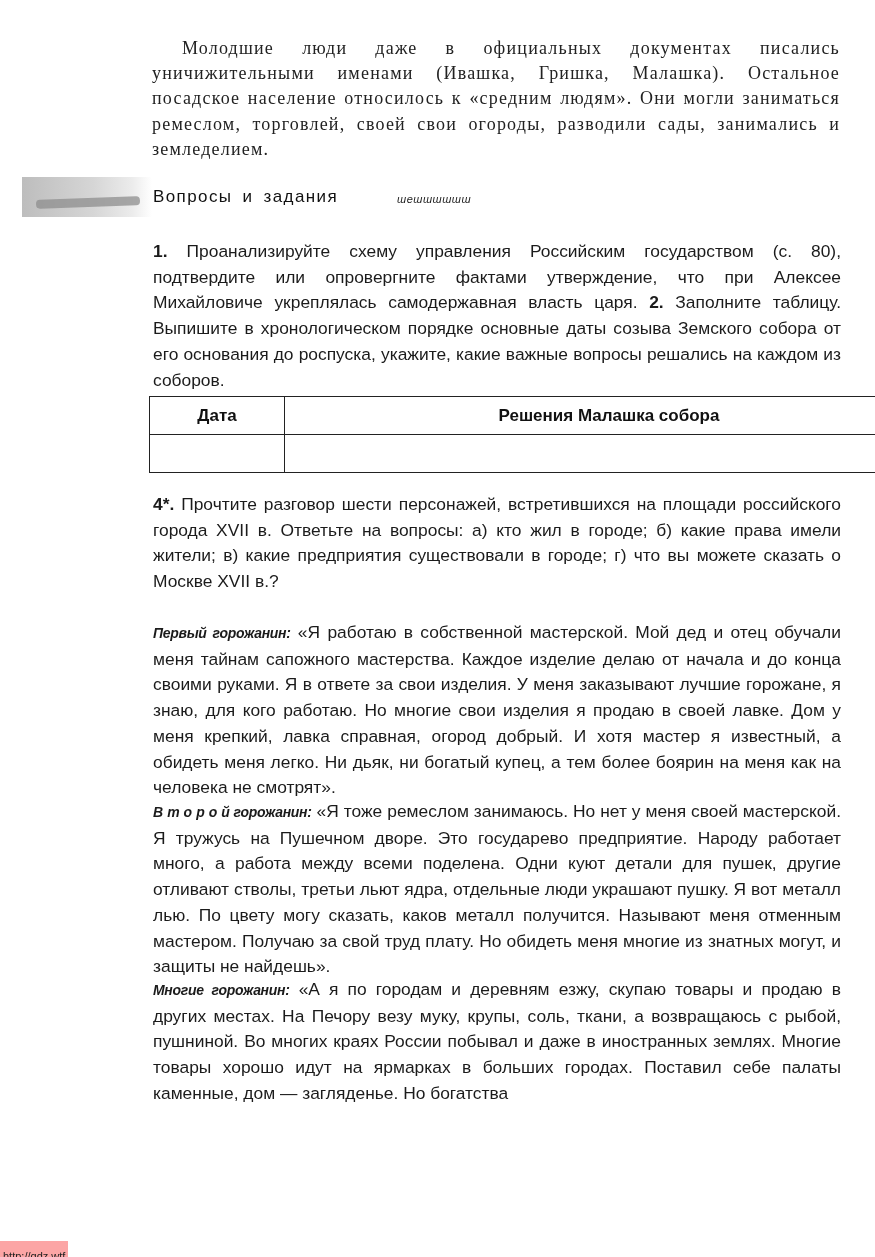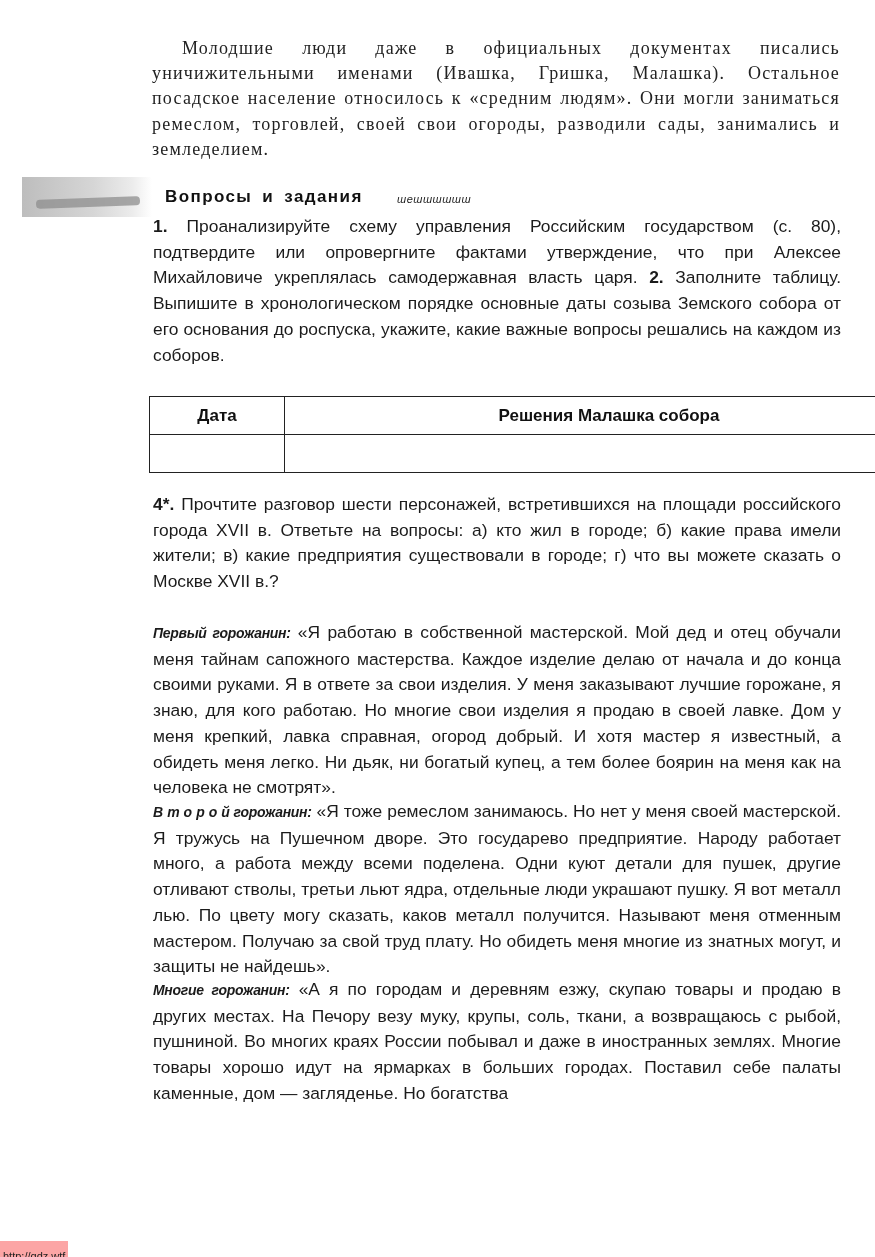--- a/index.html
+++ b/index.html
@@ -16,42 +16,42 @@
 
   .section-bar {
     position: absolute; left: 22px; top: 177px; width: 130px; height: 40px;
     background: linear-gradient(90deg, #bdbdbd 0%, #d6d6d6 55%, #ececec 85%, #ffffff 100%);
   }
   .section-bar .stroke {
     position: absolute; left: 14px; top: 21px; width: 104px; height: 9px;
     background: #8e8e8e; border-radius: 4px; transform: rotate(-2deg); opacity: .75;
   }
   .section-title {
-    position: absolute; left: 165px; top: 187px;
+    position: absolute; left: 153px; top: 187px;
     font-family: "Liberation Sans", "DejaVu Sans", sans-serif;
-    font-weight: bold; font-size: 17px; letter-spacing: 1.4px; color: #111;
+    font-weight: normal; font-size: 17px; letter-spacing: 1.4px; color: #111;
     word-spacing: 4px;
   }
   .section-deco {
     position: absolute; left: 397px; top: 193px;
     font-family: "Liberation Sans", "DejaVu Sans", sans-serif;
     font-style: italic; font-size: 11px; letter-spacing: 0.5px; color: #222;
   }
 
   .body {
     position: absolute; left: 153px; width: 688px;
     font-family: "Liberation Sans", "DejaVu Sans", sans-serif;
     font-size: 17.4px; line-height: 25.7px; text-align: justify; color: #1b1b1b;
   }
   .body p { margin: 0; }
   .num { font-weight: bold; }
   .speaker { font-weight: bold; font-style: italic; font-size: 14px; letter-spacing: -0.3px; }
   .speaker.spaced-first { letter-spacing: 0; }
 
-  .q1 { top: 214px; }
+  .q1 { top: 239px; }
   .q3 { top: 492px; }
   .d1 { top: 620px; }
   .d2 { top: 799px; }
   .d3 { top: 977px; }
 
   table.zs {
     position: absolute; left: 149px; top: 396px; width: 785px; border-collapse: collapse;
     font-family: "Liberation Sans", "DejaVu Sans", sans-serif;
     padding-left: 44px;
   }

